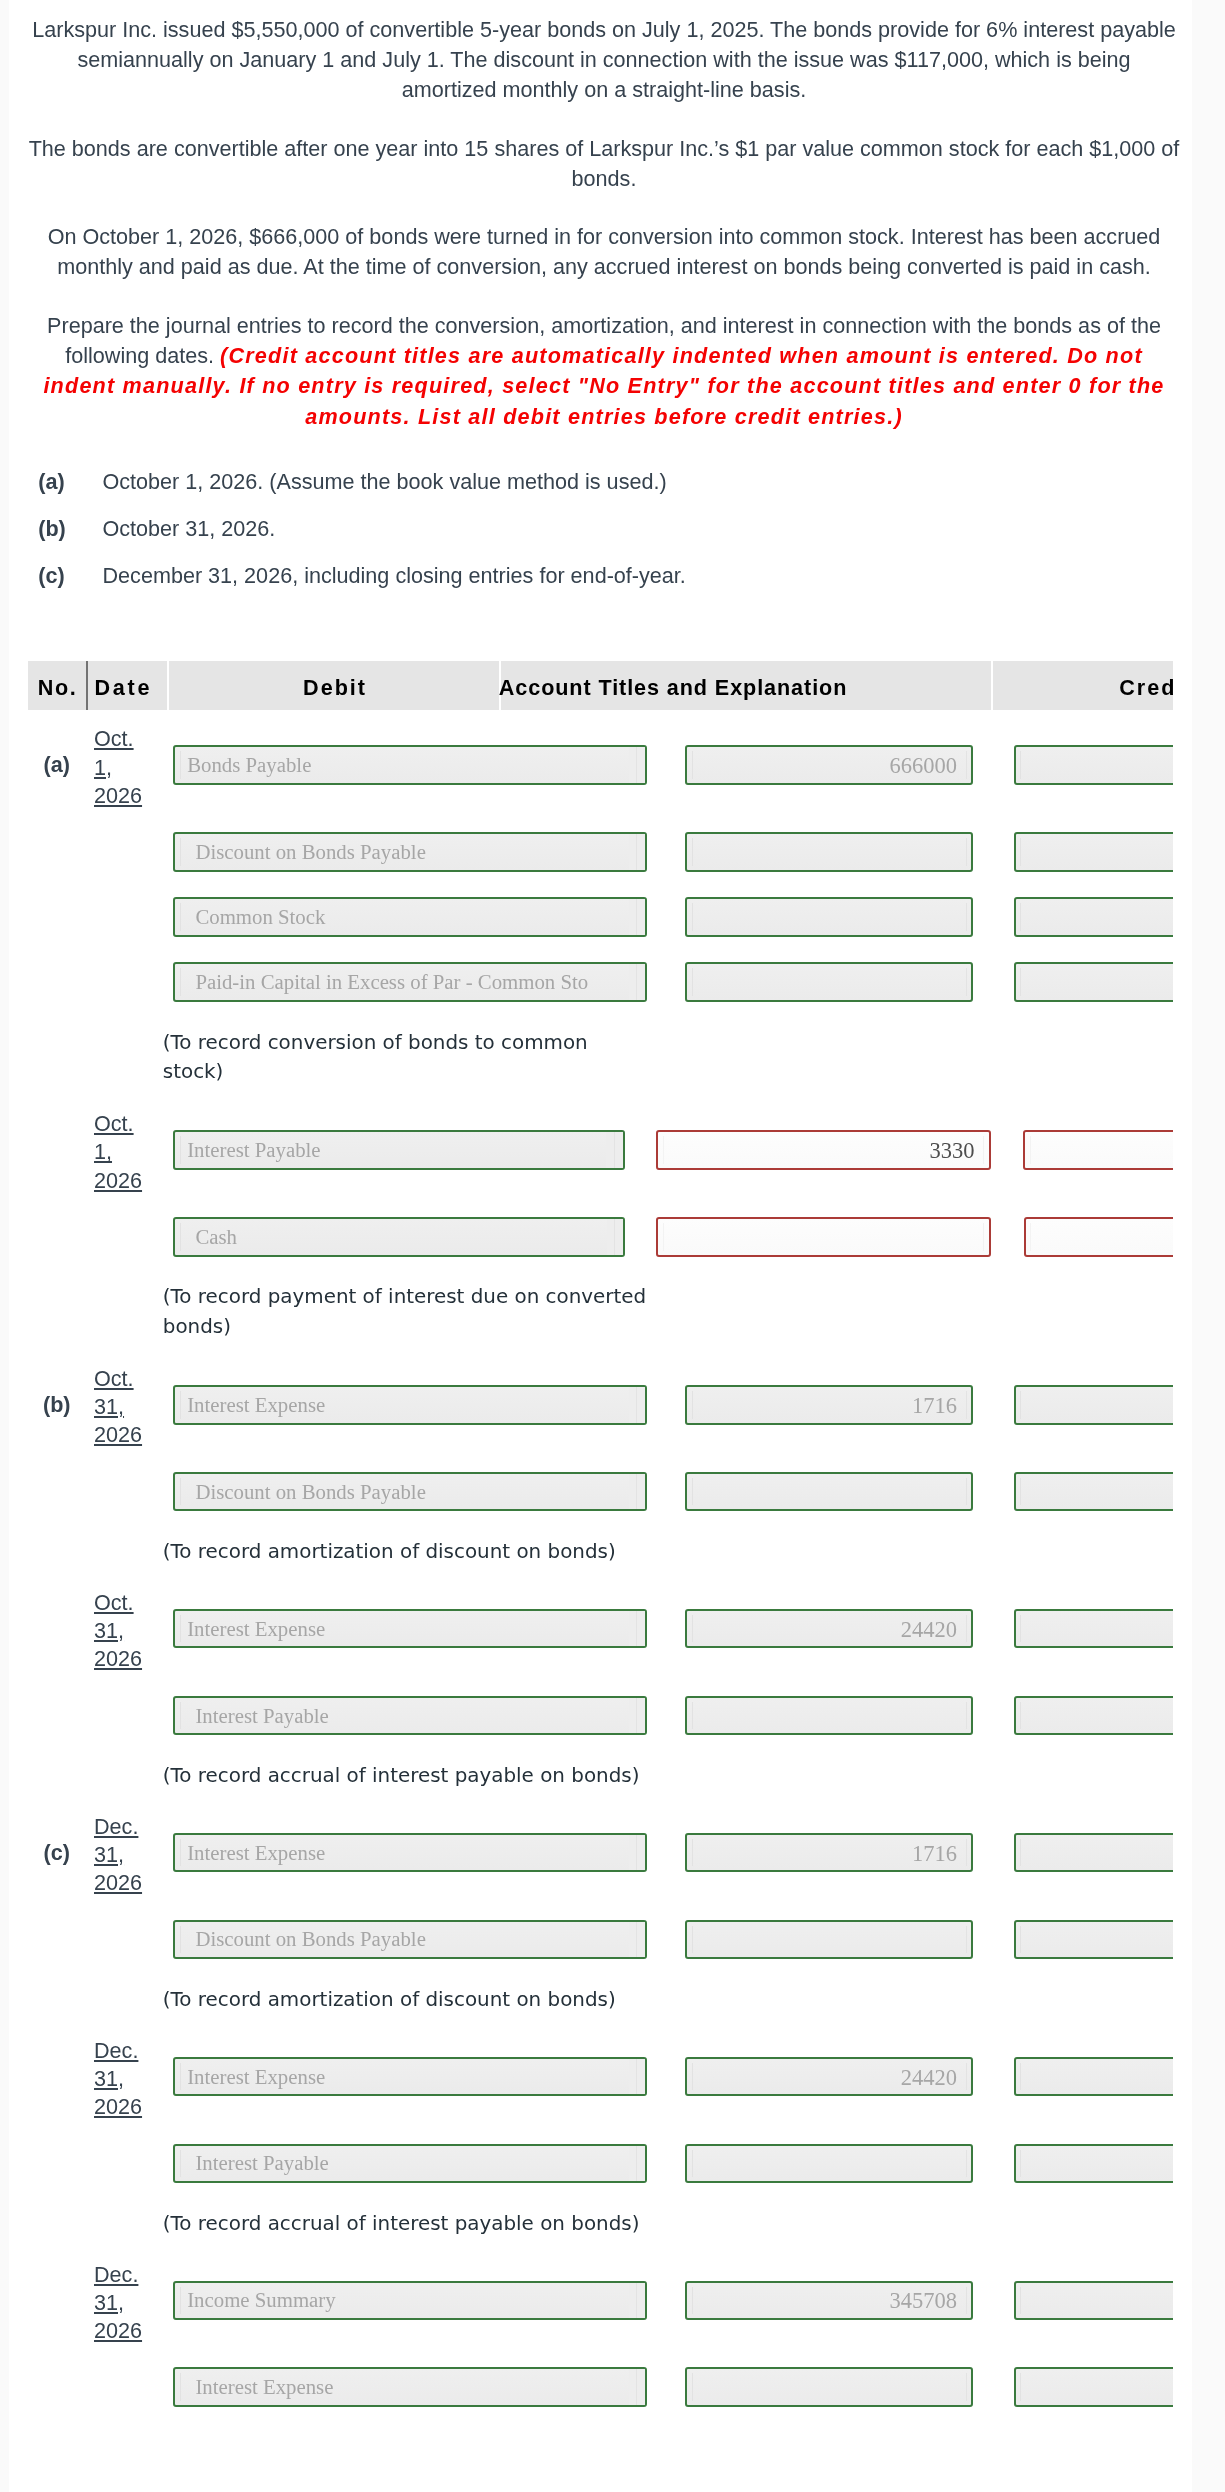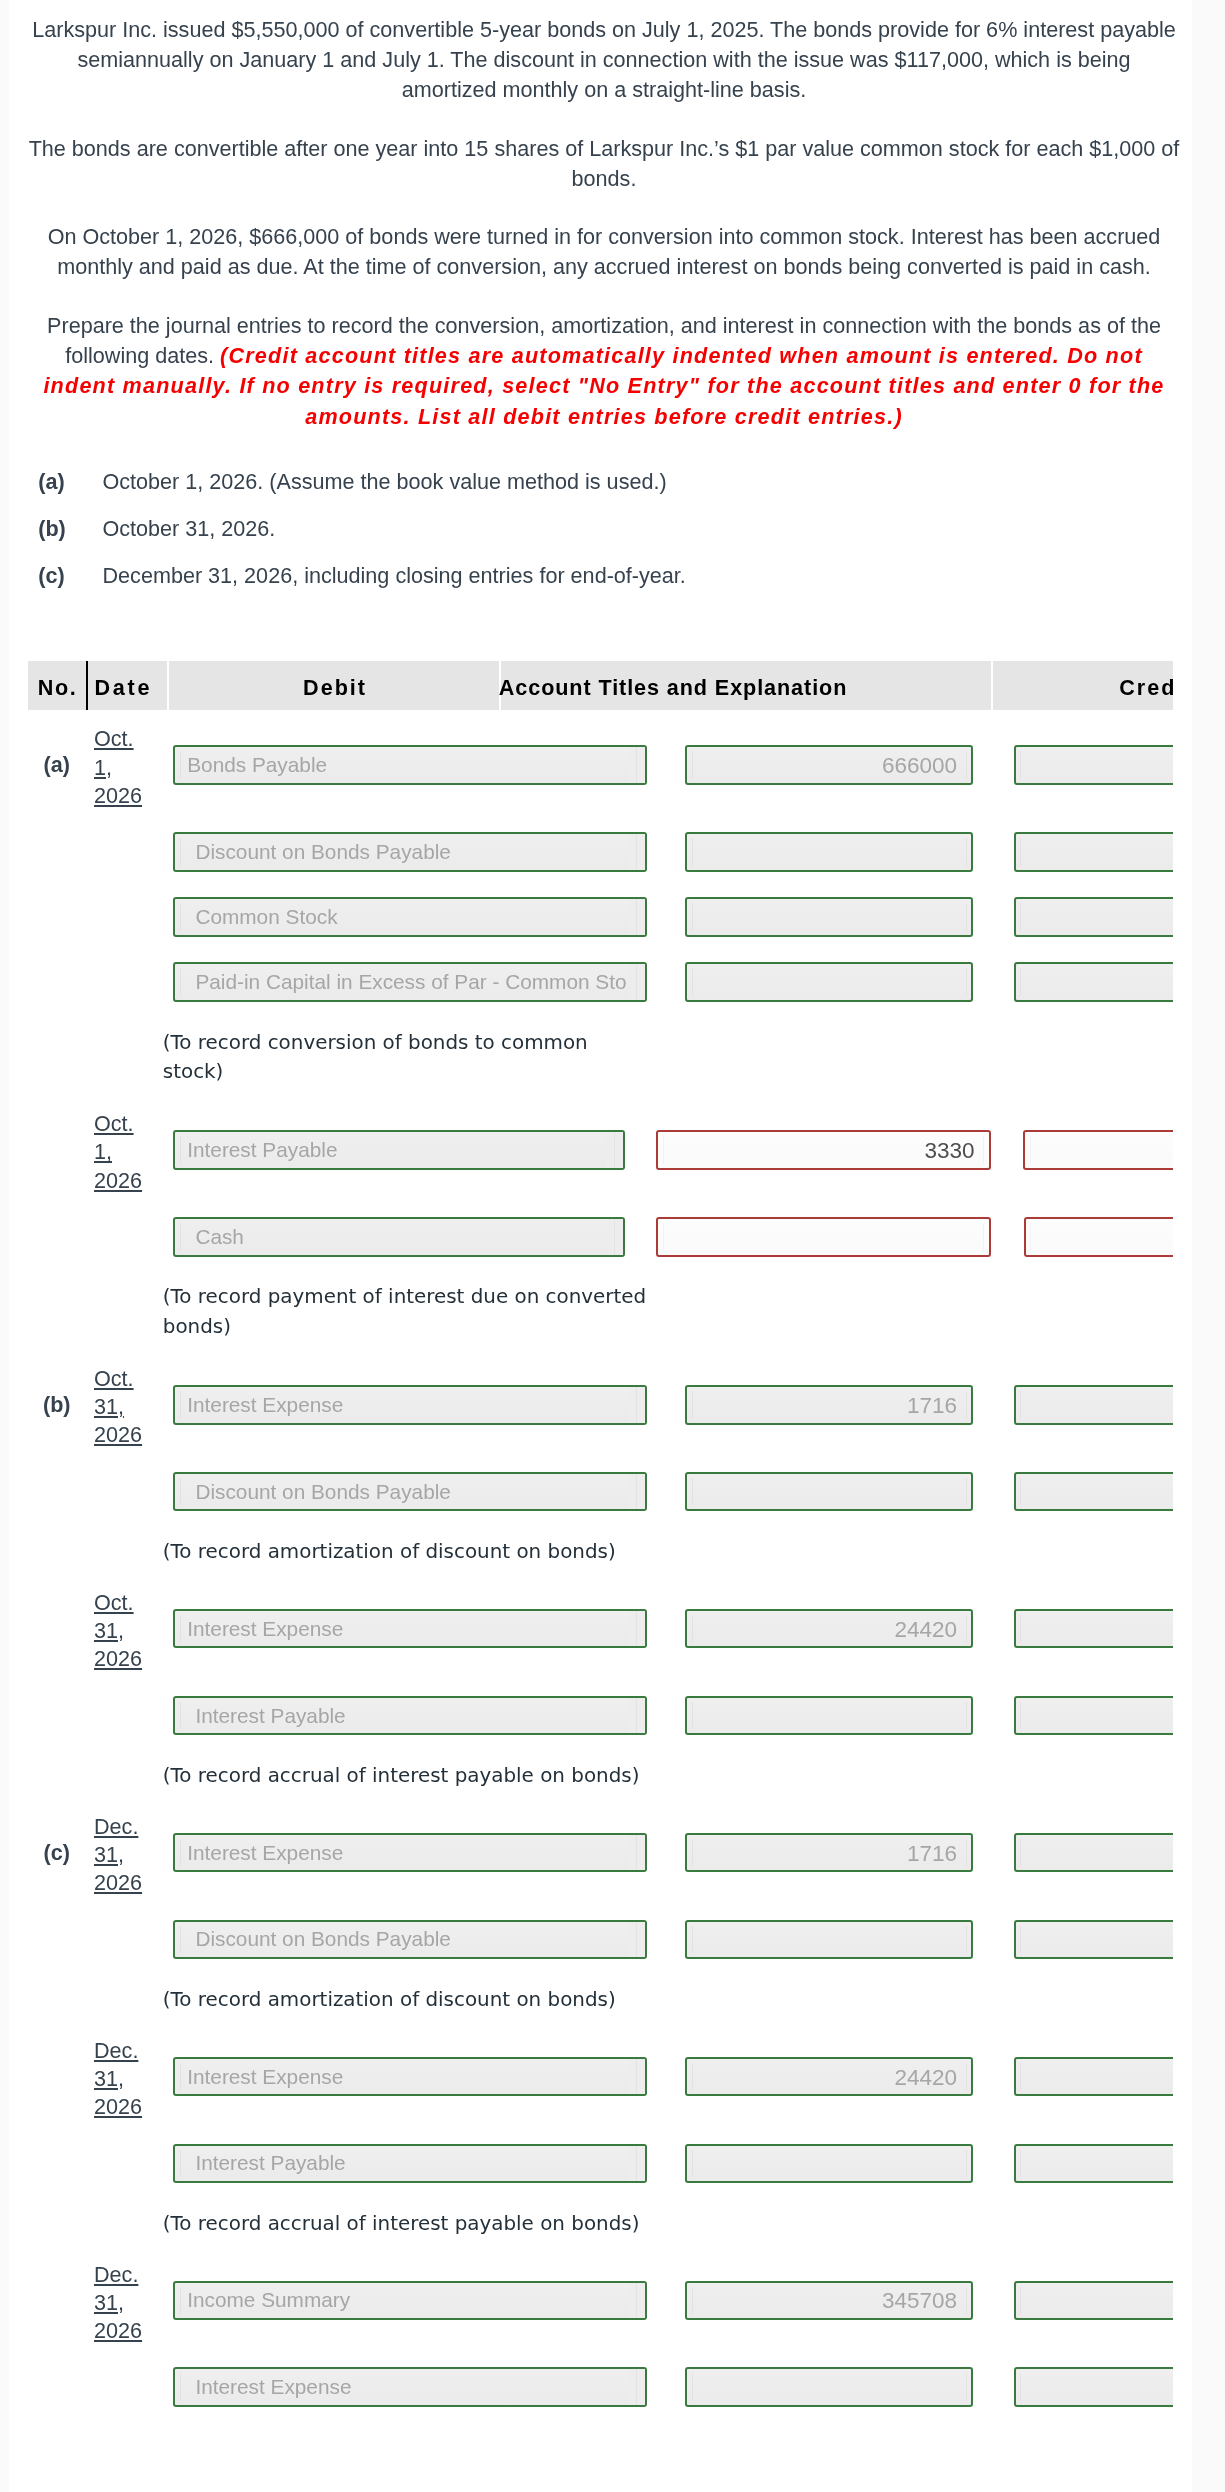--- a/index.html
+++ b/index.html
@@ -22,41 +22,41 @@
   .items{ margin-top:36.5px; padding-left:29.2px; }
   .item{ display:flex; margin-bottom:18.9px; font-size:21.6px; line-height:28.2px; }
   .item .mk{ width:64.3px; flex:0 0 64.3px; font-weight:bold; }
 
   .tblwrap{ margin-top:70px; margin-left:19px; width:1145px; overflow:hidden; }
   .jhead{ display:flex; height:49.3px; width:1273px; }
   .hc{ background:#e5e5e5; font-size:21.6px; font-weight:bold; color:#000;
        line-height:53.5px; text-align:center; letter-spacing:0.82px;
        box-sizing:border-box; }
   .h-no{ width:57.5px; letter-spacing:1.5px; text-indent:1.5px; }
-  .h-date{ width:81.6px; border-left:2px solid #000000; text-indent:-8px; letter-spacing:2.7px; }
+  .h-date{ width:81.6px; border-left:2px solid #737373; text-indent:-8px; letter-spacing:2.7px; }
   .h-acct{ width:492.4px; border-left:2px solid #fff; text-align:left; padding-left:0px; text-indent:-2.2px; letter-spacing:0.91px; }
   .h-debit{ width:331.9px; border-left:2px solid #fff; letter-spacing:2px; text-indent:2px; }
   .h-credit{ width:309px; border-left:2px solid #fff; letter-spacing:2px; text-indent:2px; }
 
   .jbody{ position:relative; width:1330px; }
   .grp{ position:relative; }
   .gno{ position:absolute; left:0; width:57.5px; text-align:center;
         font-weight:bold; font-size:21.6px; top:7px; line-height:26px; }
   .gdate{ position:absolute; left:66px; width:62px; font-size:21.6px;
           line-height:28.2px; top:-20.1px;text-decoration:underline; }
   .grows{ padding-top:0; }
   .erow{ display:flex; margin-top:25.5px; width:1330px; }
   .erow.r1{ margin-top:35.5px; }
   .erow.r1 + .erow{ margin-top:47.3px; }
   .fld{ box-sizing:border-box; height:39.5px; background:#ededed;
         border:2px solid #3a7a3e; border-radius:3px;
         font-size:20.8px; color:#a6a6a6; display:flex; align-items:center;
         overflow:hidden; white-space:nowrap;
         position:relative;
-        background-image:linear-gradient(#efefef, #ebebeb); }
+        background-image:linear-gradient(#efefef, #ebebeb);font-family:Liberation Serif, serif; }
   .fld::before{ content:""; position:absolute; left:4.5px; top:4px; bottom:4px; width:1px;
                 background:#e2e2e2; }
   .fld.acct{ width:474px; margin-left:145.4px; padding-left:11.8px; position:relative; }
   .fld.acct::after{ content:""; position:absolute; right:0; top:0; bottom:0; width:16.5px;
                     background:#ededed; border-right:8px solid #ededed;
                     box-shadow:inset -9px 0 0 -8px #e3e3e3; box-sizing:border-box; }
   .fld.acct.ind{ padding-left:20px; }
   .fld.amt{ width:288px; justify-content:flex-end; padding-right:14.2px; margin-left:40.3px;
             font-size:22.5px; padding-top:2px; position:relative; }
   .fld.amt::after{ content:""; position:absolute; right:4.5px; top:4px; bottom:4px; width:1px;

